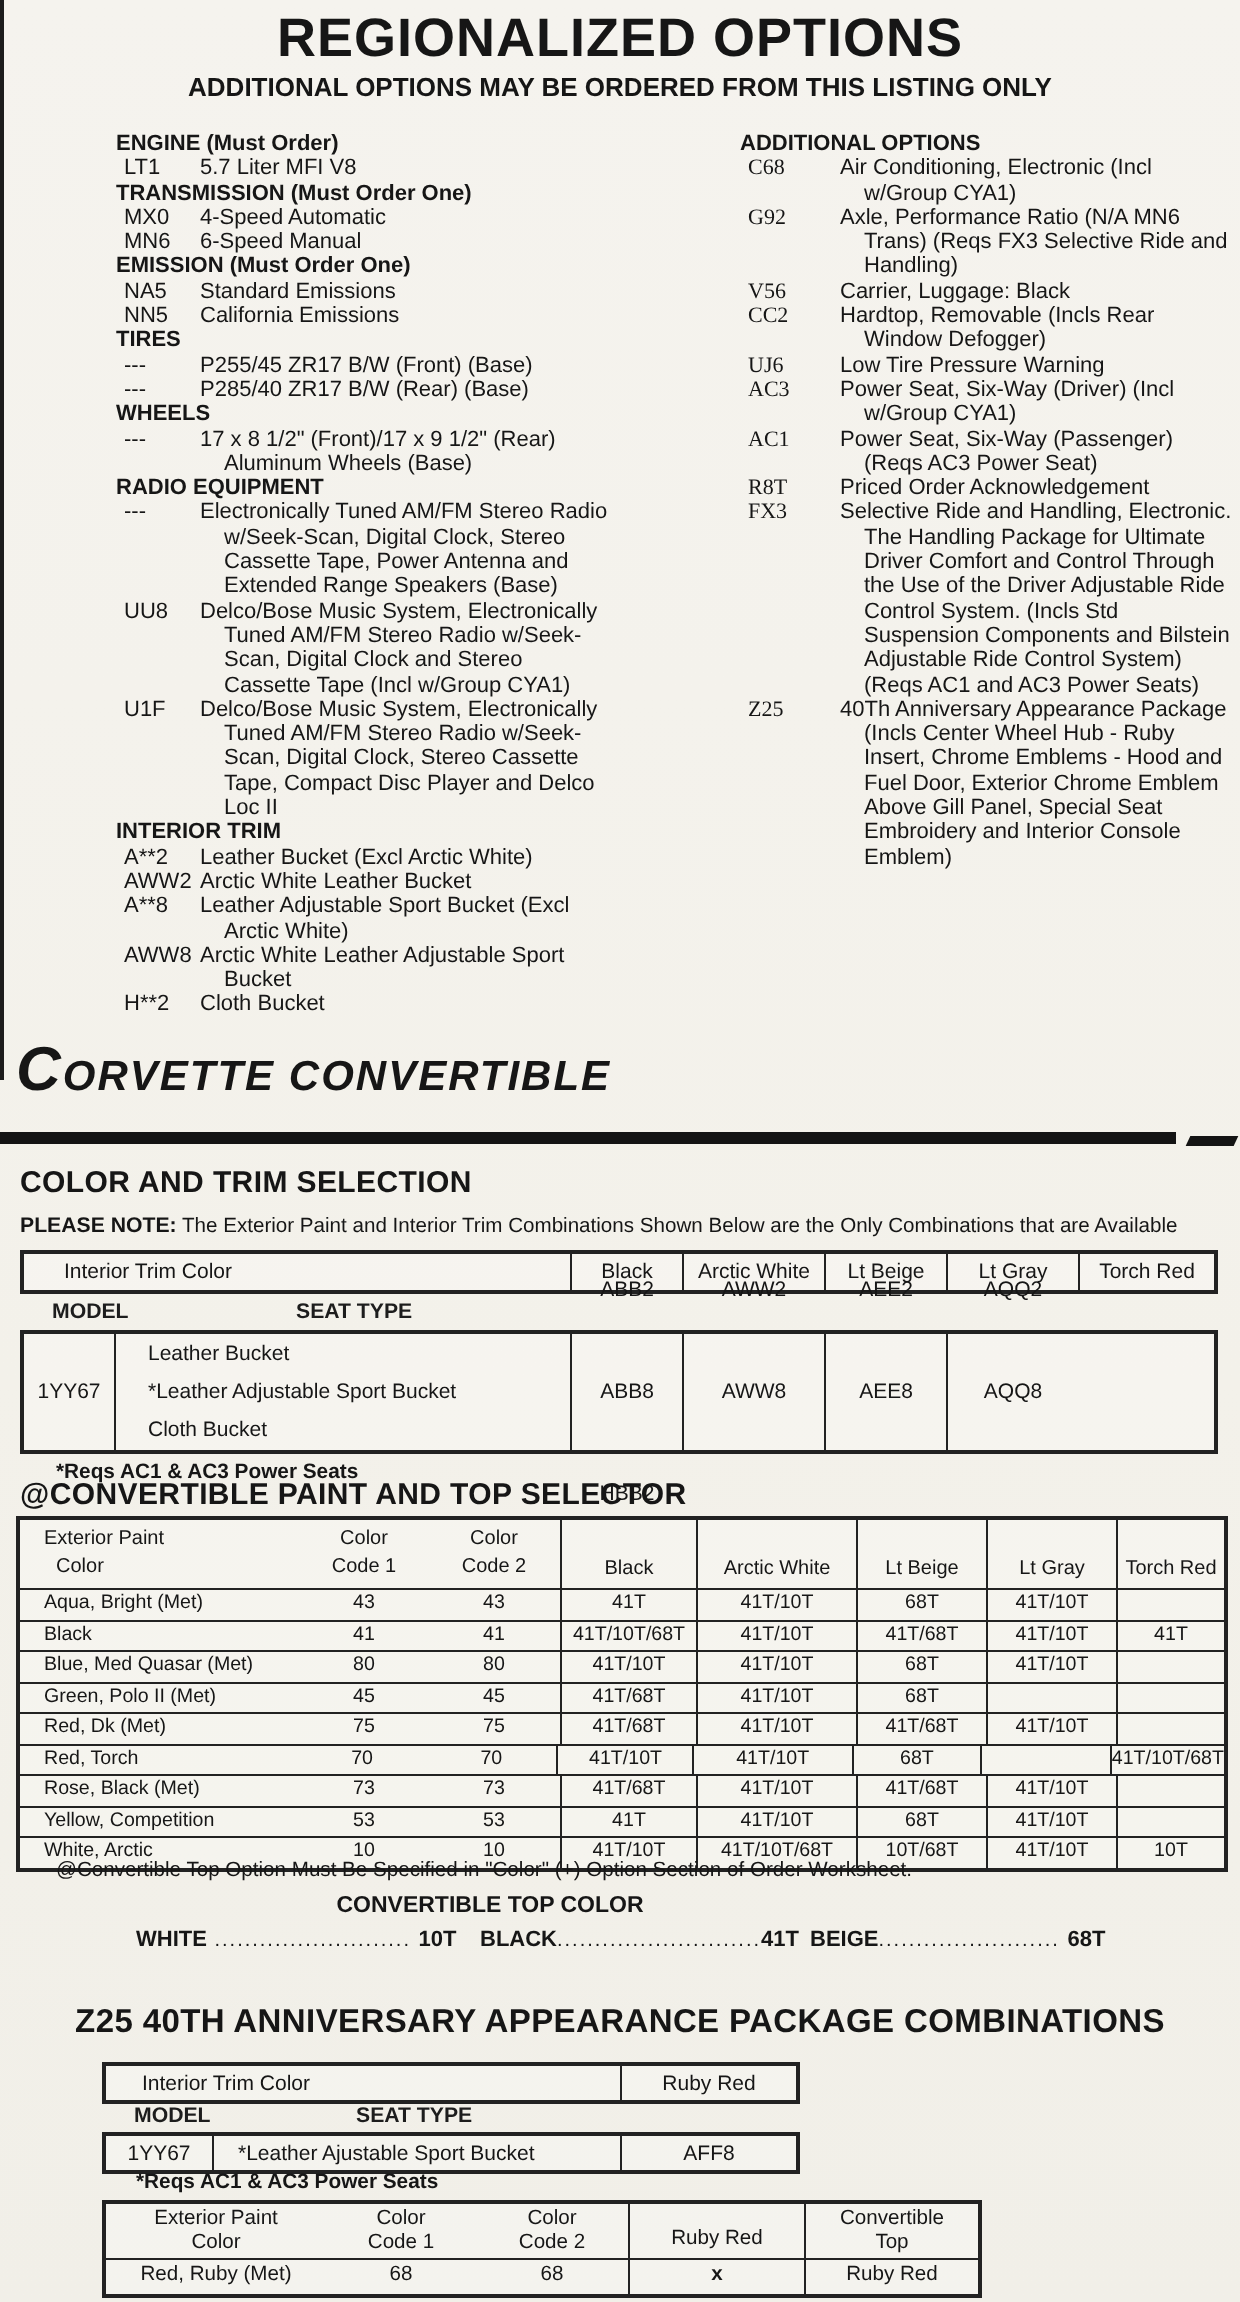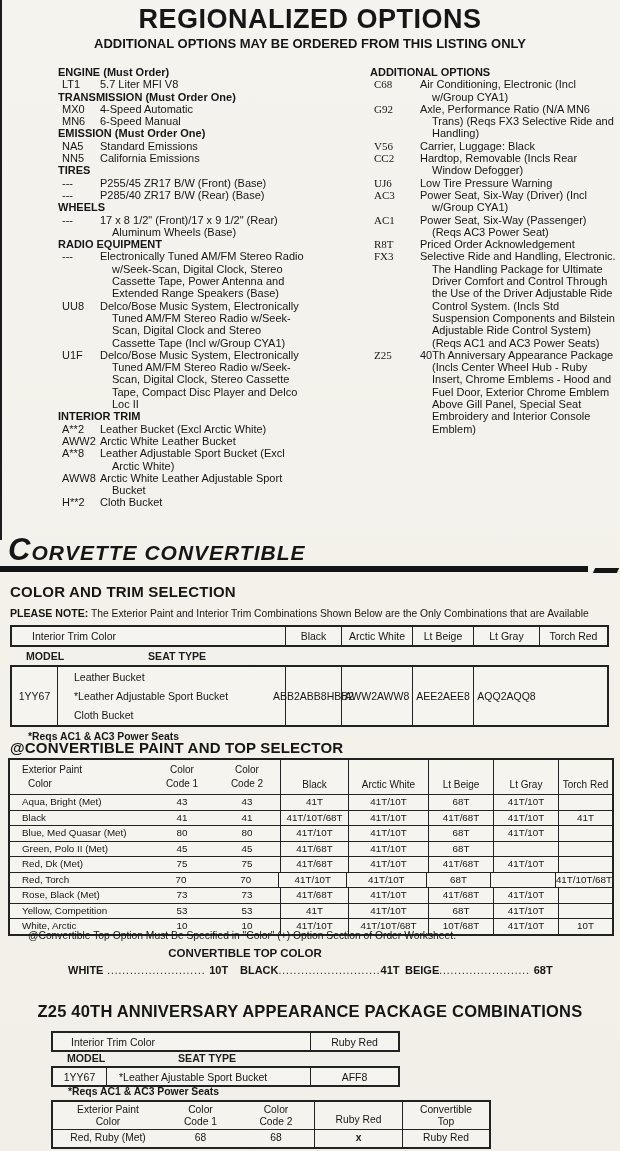--- a/index.html
+++ b/index.html
@@ -14,21 +14,21 @@
   
   .opt-col{font-size:11px;line-height:12.3px;}
   .col-l{left:58px;top:66px;width:246px;}
   .col-r{left:370px;top:66px;width:248px;}
   .opt-heading{font-weight:bold;}
   .opt-item{display:flex;}
   .opt-code{flex:0 0 42px;padding-left:4px;box-sizing:border-box;}
   .col-r .opt-code{flex:0 0 50px;font-family:Liberation Serif, serif;}
   .opt-desc{flex:1;padding-left:12px;text-indent:-12px;}
   
-  .model-heading{left:8px;top:532px;font-style:italic;font-weight:bold;letter-spacing:1px;}
+  .model-heading{left:8px;top:517px;font-style:italic;font-weight:bold;letter-spacing:1px;}
   .model-heading .big{font-size:31px;}
   .model-heading .rest{font-size:21px;}
   .bar{left:0;top:566px;width:588px;height:6px;background:#141414;}
   .bar-notch{left:594px;top:568px;width:24px;height:5px;background:#141414;transform:skewX(-25deg);}
   
   .sec-heading{font-size:15px;font-weight:bold;letter-spacing:0.2px;}
   .note-line{left:10px;top:607px;font-size:10.3px;}
   .note-line b{font-size:10.6px;}
   
   .box{border:2px solid #222;display:flex;box-sizing:border-box;background:rgba(255,255,255,0.25);}
@@ -36,21 +36,21 @@
   .bcell.first{border-left:none;}
   
   .trim-head{left:10px;top:625px;width:599px;height:22px;font-size:10.5px;}
   .trim-head .label{width:273px;justify-content:flex-start;padding-left:20px;}
   .tw0{width:56px;}.tw1{width:71px;}.tw2{width:61px;}.tw3{width:66px;}.tw4{flex:1;}
   .mini-label{font-size:10.6px;font-weight:bold;color:#1d1d1d;}
   .trim-body{left:10px;top:665px;width:599px;height:62px;font-size:10.5px;}
   .trim-body .model{width:45px;}
   .trim-body .seats{width:228px;flex-direction:column;align-items:flex-start;justify-content:center;padding-left:16px;}
   .trim-body .seats div{line-height:19px;}
-  .stack3{justify-content:center;}
+  .stack3{flex-direction:column;justify-content:center;gap:32px;}
   .stack3 div{line-height:19px;text-align:center;min-height:19px;}
   .footnote{font-size:10.4px;font-weight:bold;}
   
   .ptable{left:8px;top:758px;width:606px;border:2px solid #222;box-sizing:border-box;background:rgba(255,255,255,0.25);}
   .prow{display:flex;border-top:1px solid #222;height:14.5px;font-size:9.8px;line-height:13.5px;}
   .prow.head{border-top:none;height:34px;font-size:10px;}
   .pc{box-sizing:border-box;}
   .pc-name{width:140px;padding-left:12px;}
   .pc-c1{width:64px;text-align:center;}
   .pc-c2{width:66px;text-align:center;}

